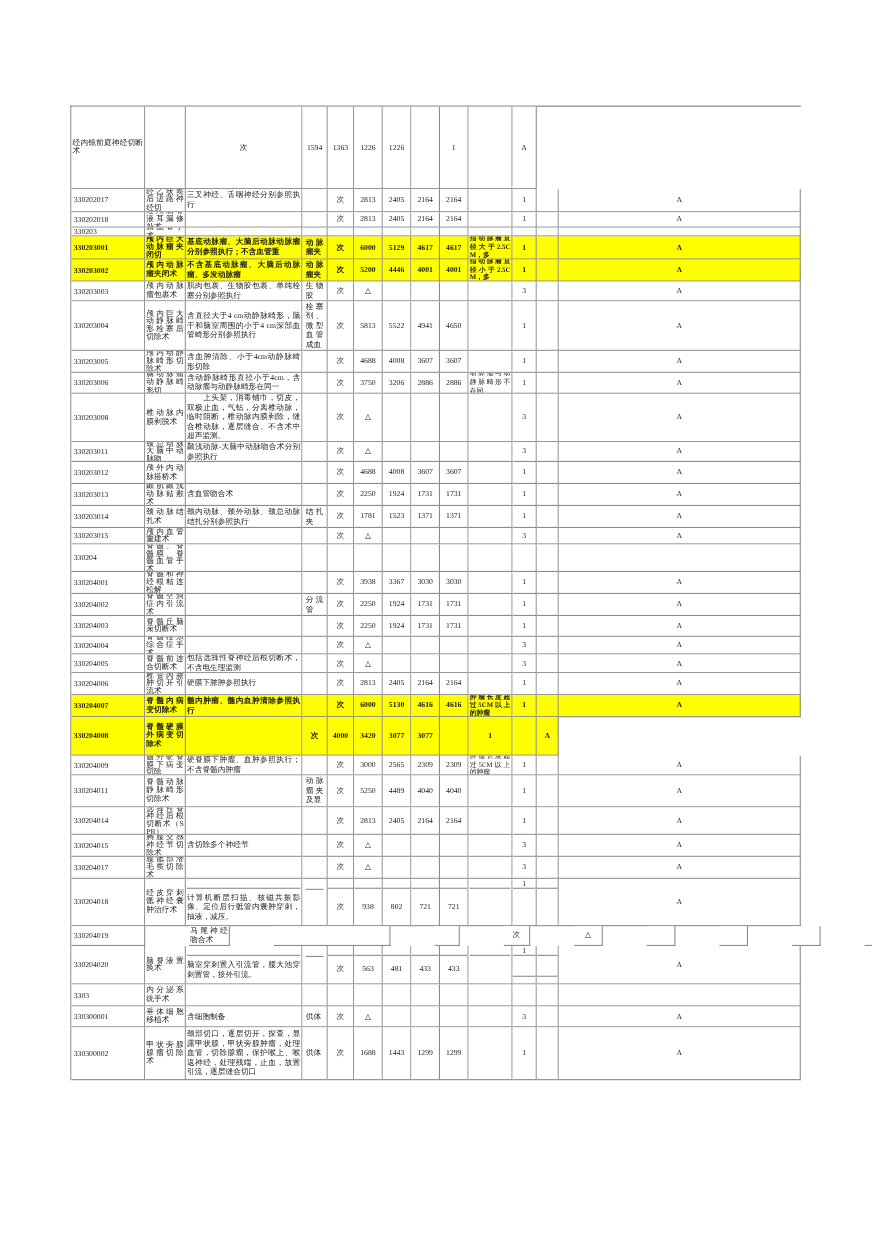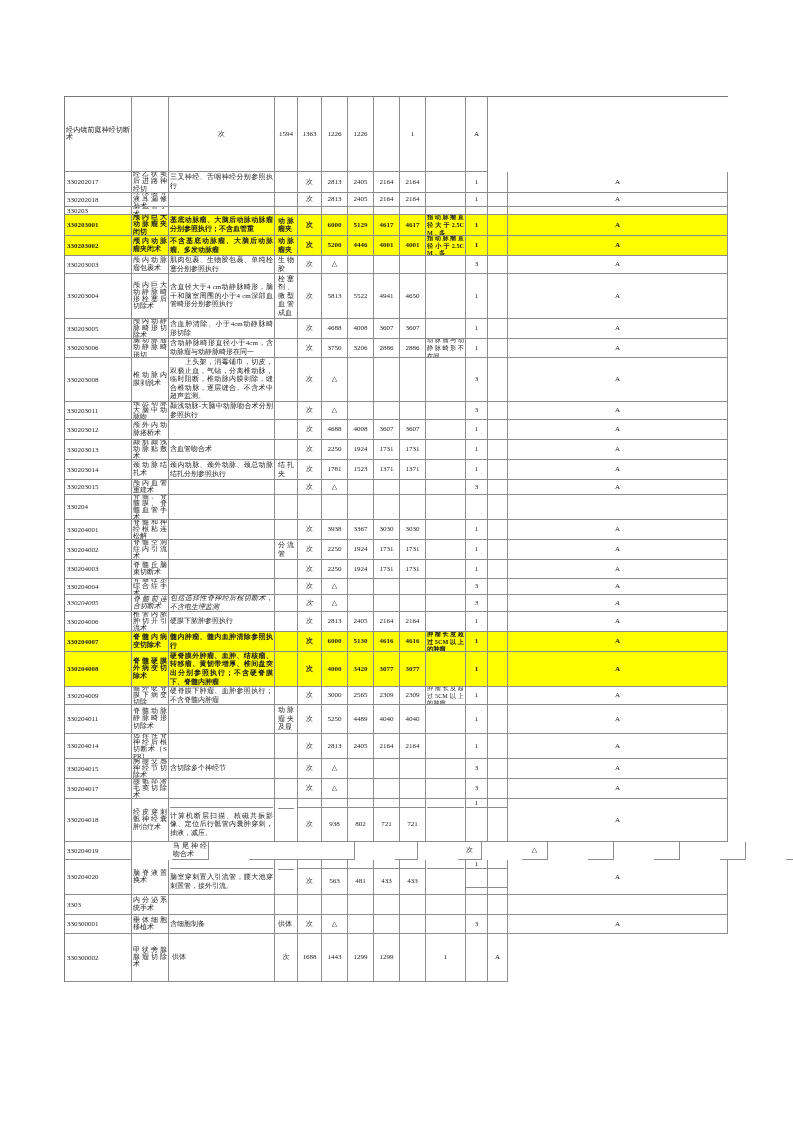--- a/index.html
+++ b/index.html
@@ -333,21 +333,21 @@
         <div class="cell c-unit">次</div>
         <div class="cell c-price">△</div>
         <div class="cell c-price"></div>
         <div class="cell c-price"></div>
         <div class="cell c-price"></div>
         <div class="cell c-note"></div>
         <div class="cell c-num">3</div>
         <div class="cell c-blank"></div>
         <div class="cell c-grade">A</div>
       </div>
-      <div class="row" style="height: 17px; font-style: italic;">
+      <div class="row" style="height: 17px;">
         <div class="cell c-code">330204005</div>
         <div class="cell c-name">脊髓前连合切断术</div>
         <div class="cell c-desc">包括选择性脊神经后根切断术，不含电生理监测</div>
         <div class="cell c-mat"></div>
         <div class="cell c-unit">次</div>
         <div class="cell c-price">△</div>
         <div class="cell c-price"></div>
         <div class="cell c-price"></div>
         <div class="cell c-price"></div>
         <div class="cell c-note"></div>
@@ -381,21 +381,20 @@
         <div class="cell c-price">4616</div>
         <div class="cell c-price">4616</div>
         <div class="cell c-note">肿瘤长度超过5CM以上的肿瘤</div>
         <div class="cell c-num">1</div>
         <div class="cell c-blank"></div>
         <div class="cell c-grade">A</div>
       </div>
       <div class="row hl" style="height: 35px;">
         <div class="cell c-code">330204008</div>
         <div class="cell c-name">脊髓硬膜外病变切除术</div>
-        <div class="cell c-desc">硬脊膜外肿瘤、血肿、结核瘤、转移瘤、黄韧带增厚、椎间盘突出分别参照执行；不含硬脊膜下、脊髓内肿瘤</div>
         <div class="cell c-mat"></div>
         <div class="cell c-unit">次</div>
         <div class="cell c-price">4000</div>
         <div class="cell c-price">3420</div>
         <div class="cell c-price">3077</div>
         <div class="cell c-price">3077</div>
         <div class="cell c-note"></div>
         <div class="cell c-num">1</div>
         <div class="cell c-blank"></div>
         <div class="cell c-grade">A</div>
@@ -608,20 +607,21 @@
         <div class="cell c-price"></div>
         <div class="cell c-price"></div>
         <div class="cell c-note"></div>
         <div class="cell c-num">3</div>
         <div class="cell c-blank"></div>
         <div class="cell c-grade">A</div>
       </div>
       <div class="row" style="height: 48px;">
         <div class="cell c-code">330300002</div>
         <div class="cell c-name">甲状旁腺腺瘤切除术</div>
+        <div class="cell c-desc">颈部切口，逐层切开，探查，显露甲状腺，甲状旁腺肿瘤，处理血管，切除腺瘤，保护喉上、喉返神经，处理残端，止血，放置引流，逐层缝合切口</div>
         <div class="cell c-mat">供体</div>
         <div class="cell c-unit">次</div>
         <div class="cell c-price">1688</div>
         <div class="cell c-price">1443</div>
         <div class="cell c-price">1299</div>
         <div class="cell c-price">1299</div>
         <div class="cell c-note"></div>
         <div class="cell c-num">1</div>
         <div class="cell c-blank"></div>
         <div class="cell c-grade">A</div>

